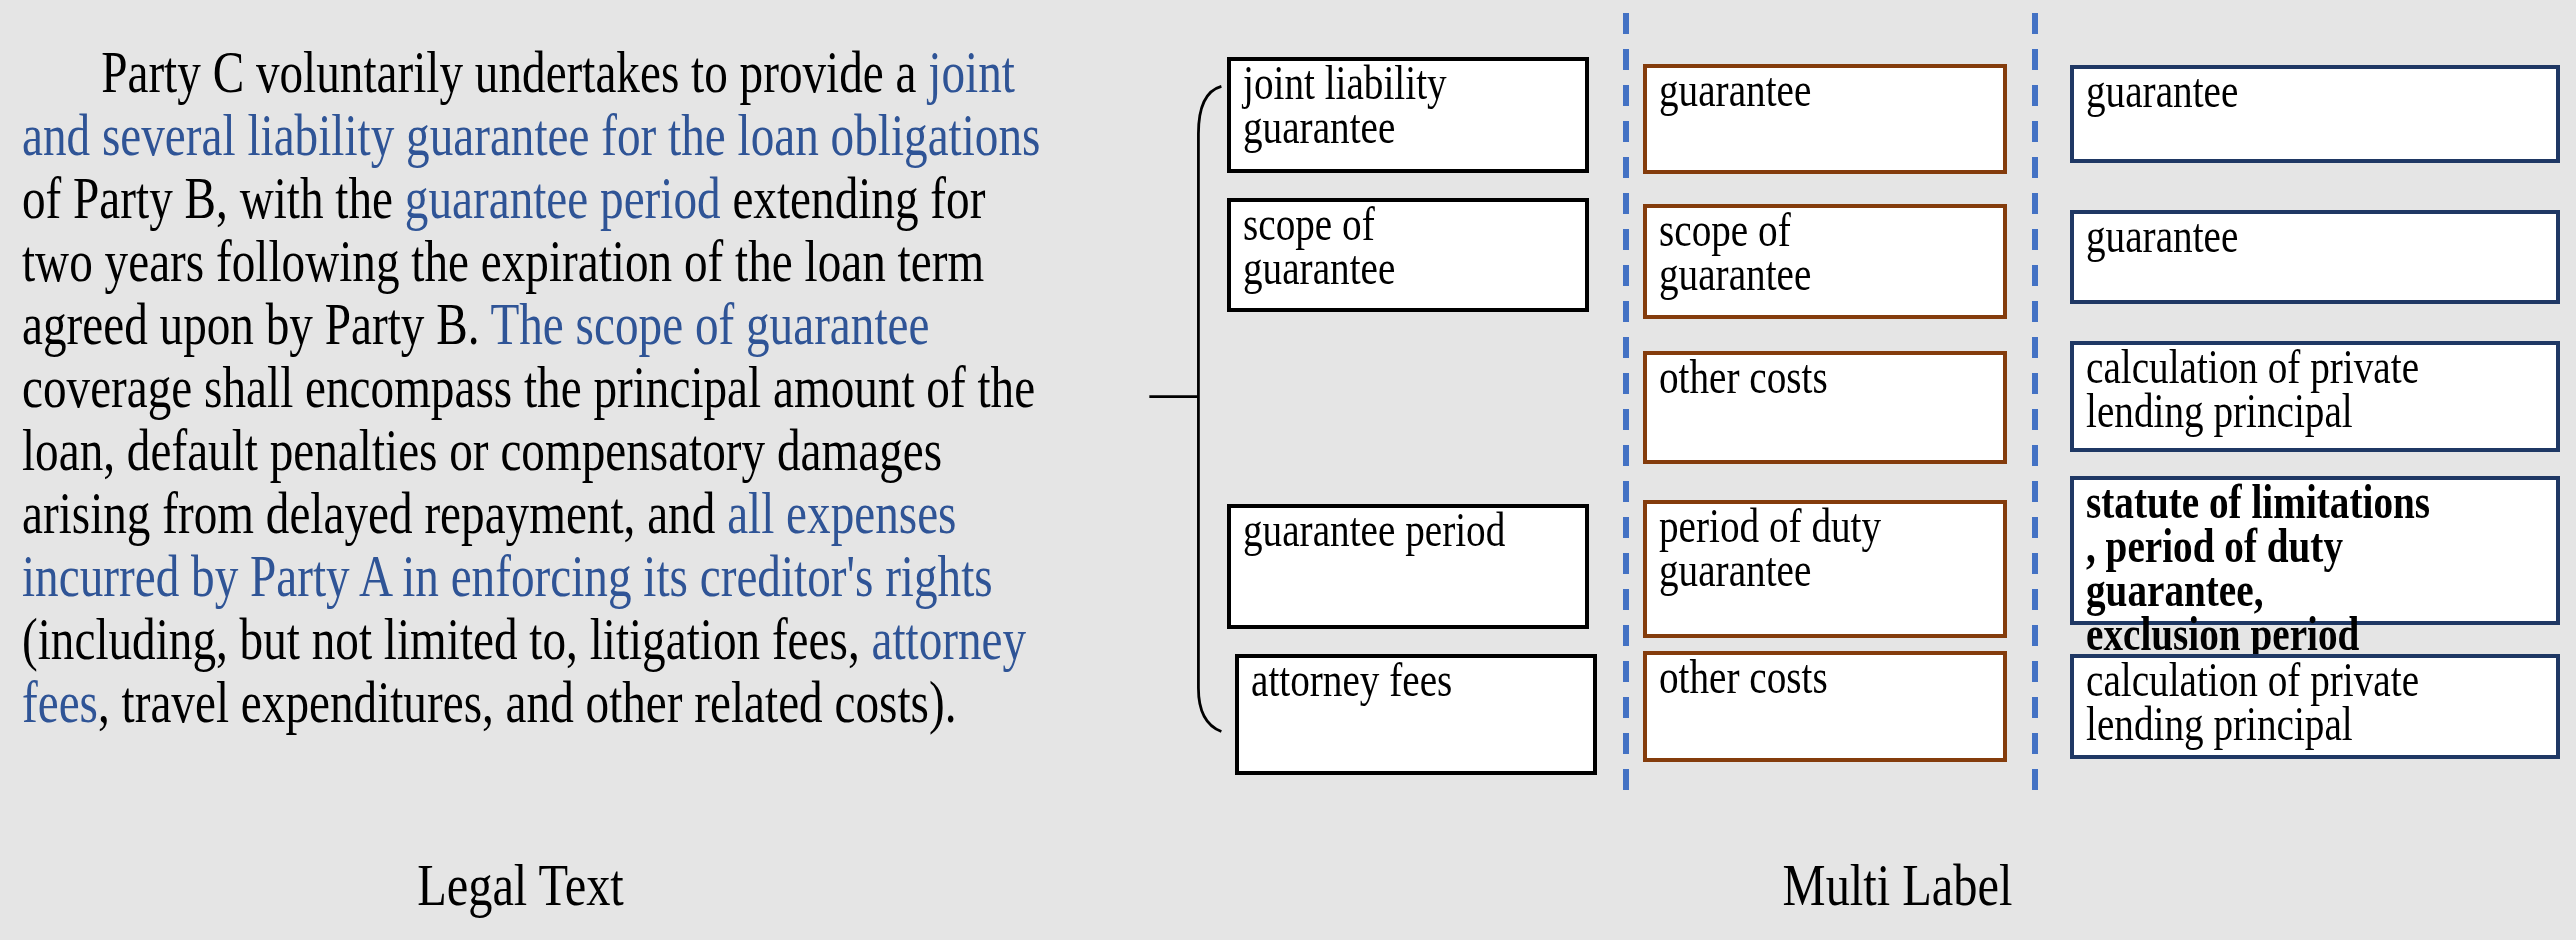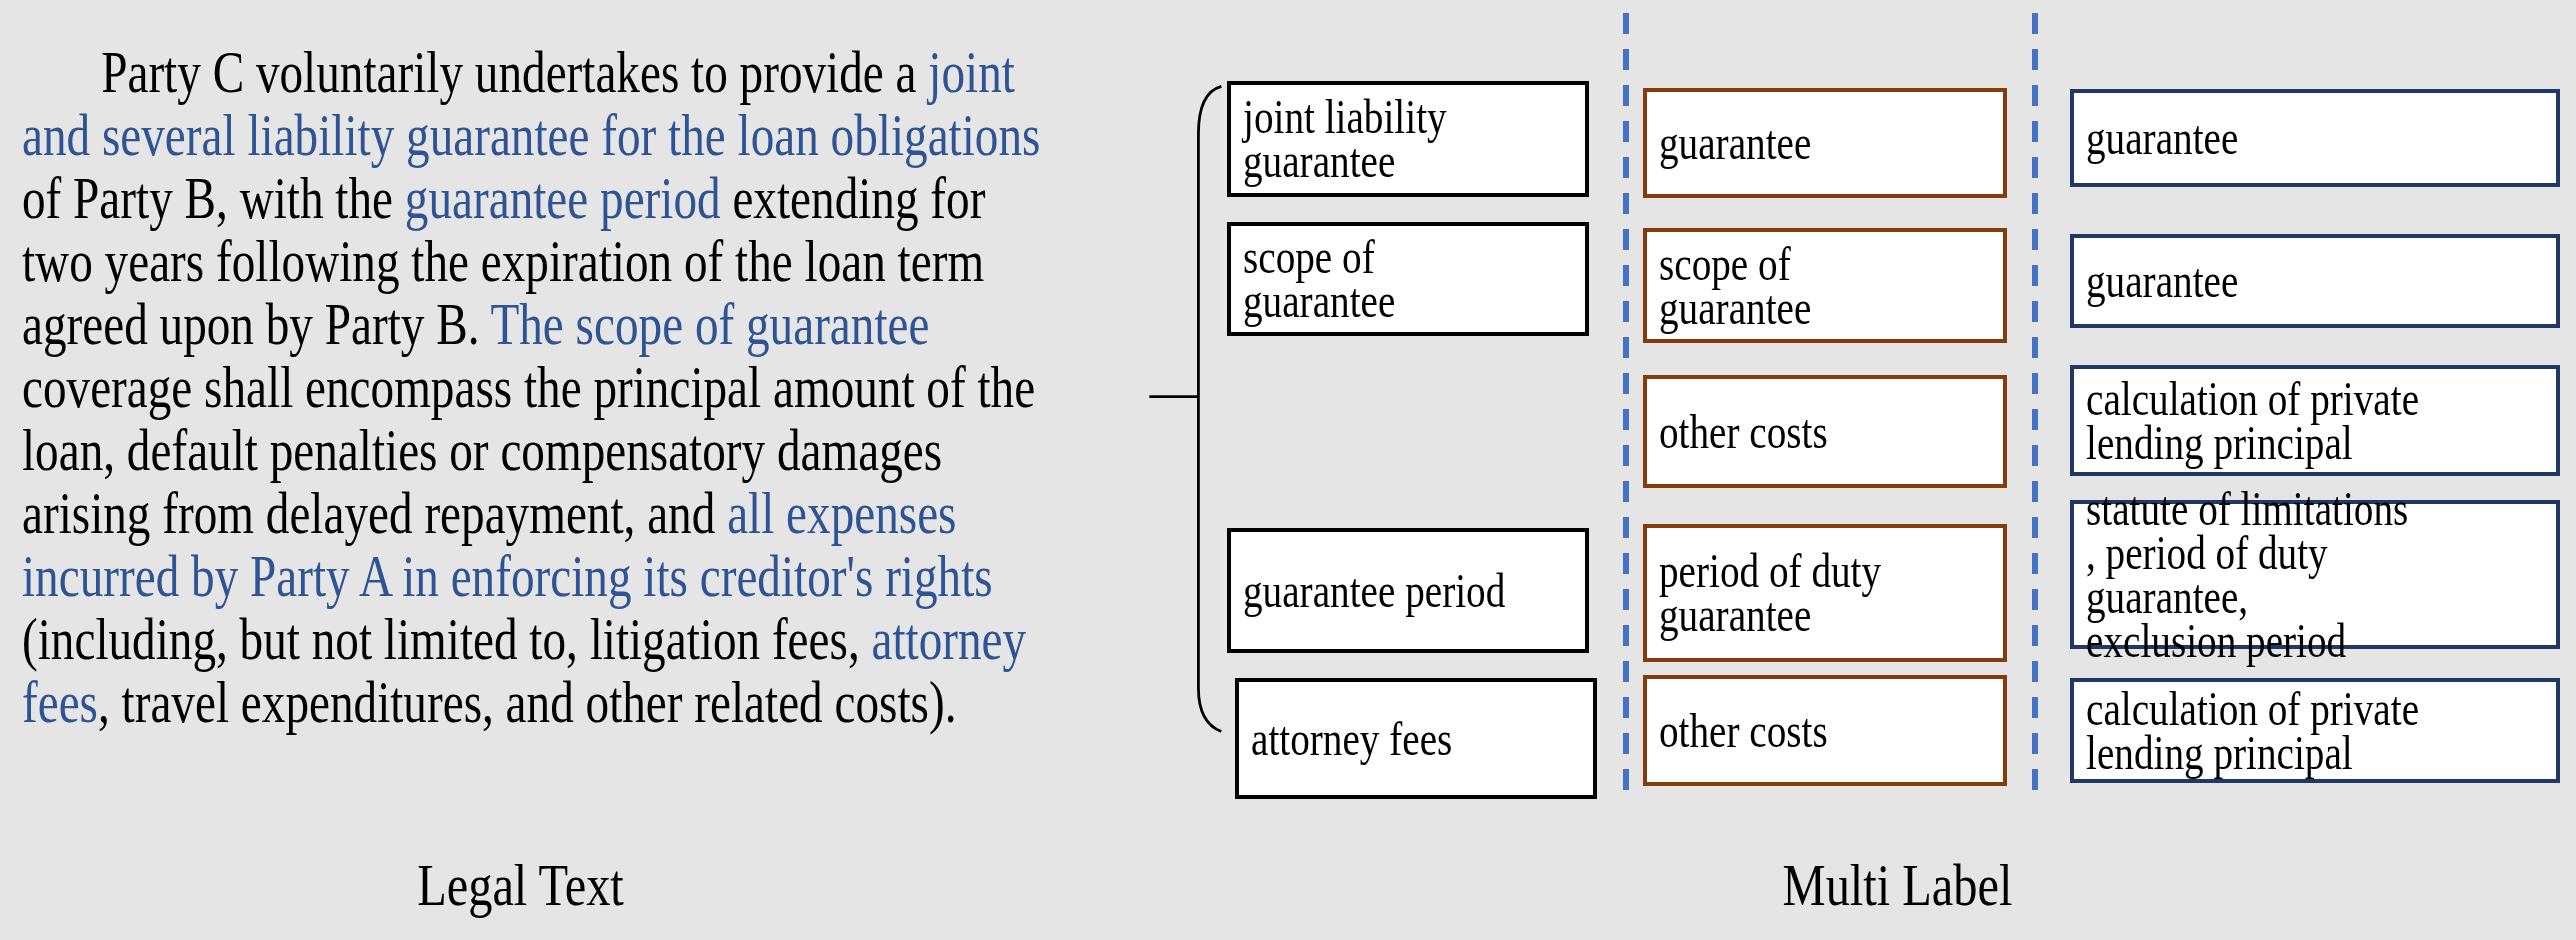--- a/index.html
+++ b/index.html
@@ -32,22 +32,20 @@
   
   #connector { position: absolute; left: 1143px; top: 71px; }
 
   
   .col { position: absolute; top: 0; height: 834px; }
   .label-box {
     position: absolute;
     box-sizing: border-box;
     background: #ffffff;
     display: flex;
-    align-items: center;
-    margin-top: 24px;
   }
   .label-box > span {
     display: block;
     white-space: pre-line;
     font-family: "Liberation Serif", serif;
     font-size: 49px;
     line-height: 44px;
     color: #000000;
     padding-left: 15px;
     transform: scaleX(0.80);
@@ -140,21 +138,21 @@
       <div class="label-box" style="left: 0px; width: 490px; top: 65px; height: 98px; border: 4.8px solid rgb(31, 56, 100);">
         <span>guarantee</span>
       </div>
       <div class="label-box" style="left: 0px; width: 490px; top: 210px; height: 94px; border: 4.8px solid rgb(31, 56, 100);">
         <span>guarantee</span>
       </div>
       <div class="label-box" style="left: 0px; width: 490px; top: 341px; height: 111px; border: 4.8px solid rgb(31, 56, 100);">
         <span>calculation of private
 lending principal</span>
       </div>
-      <div class="label-box" style="left: 0px; width: 490px; top: 476px; height: 149px; border: 4.8px solid rgb(31, 56, 100);">
+      <div class="label-box" style="left: 0px; width: 490px; top: 476px; height: 149px; border: 4.8px solid rgb(31, 56, 100); font-weight: bold;">
         <span>statute of limitations
 , period of duty guarantee,
 exclusion period</span>
       </div>
       <div class="label-box" style="left: 0px; width: 490px; top: 654px; height: 105px; border: 4.8px solid rgb(31, 56, 100);">
         <span>calculation of private
 lending principal</span>
       </div>
     </div>
 

